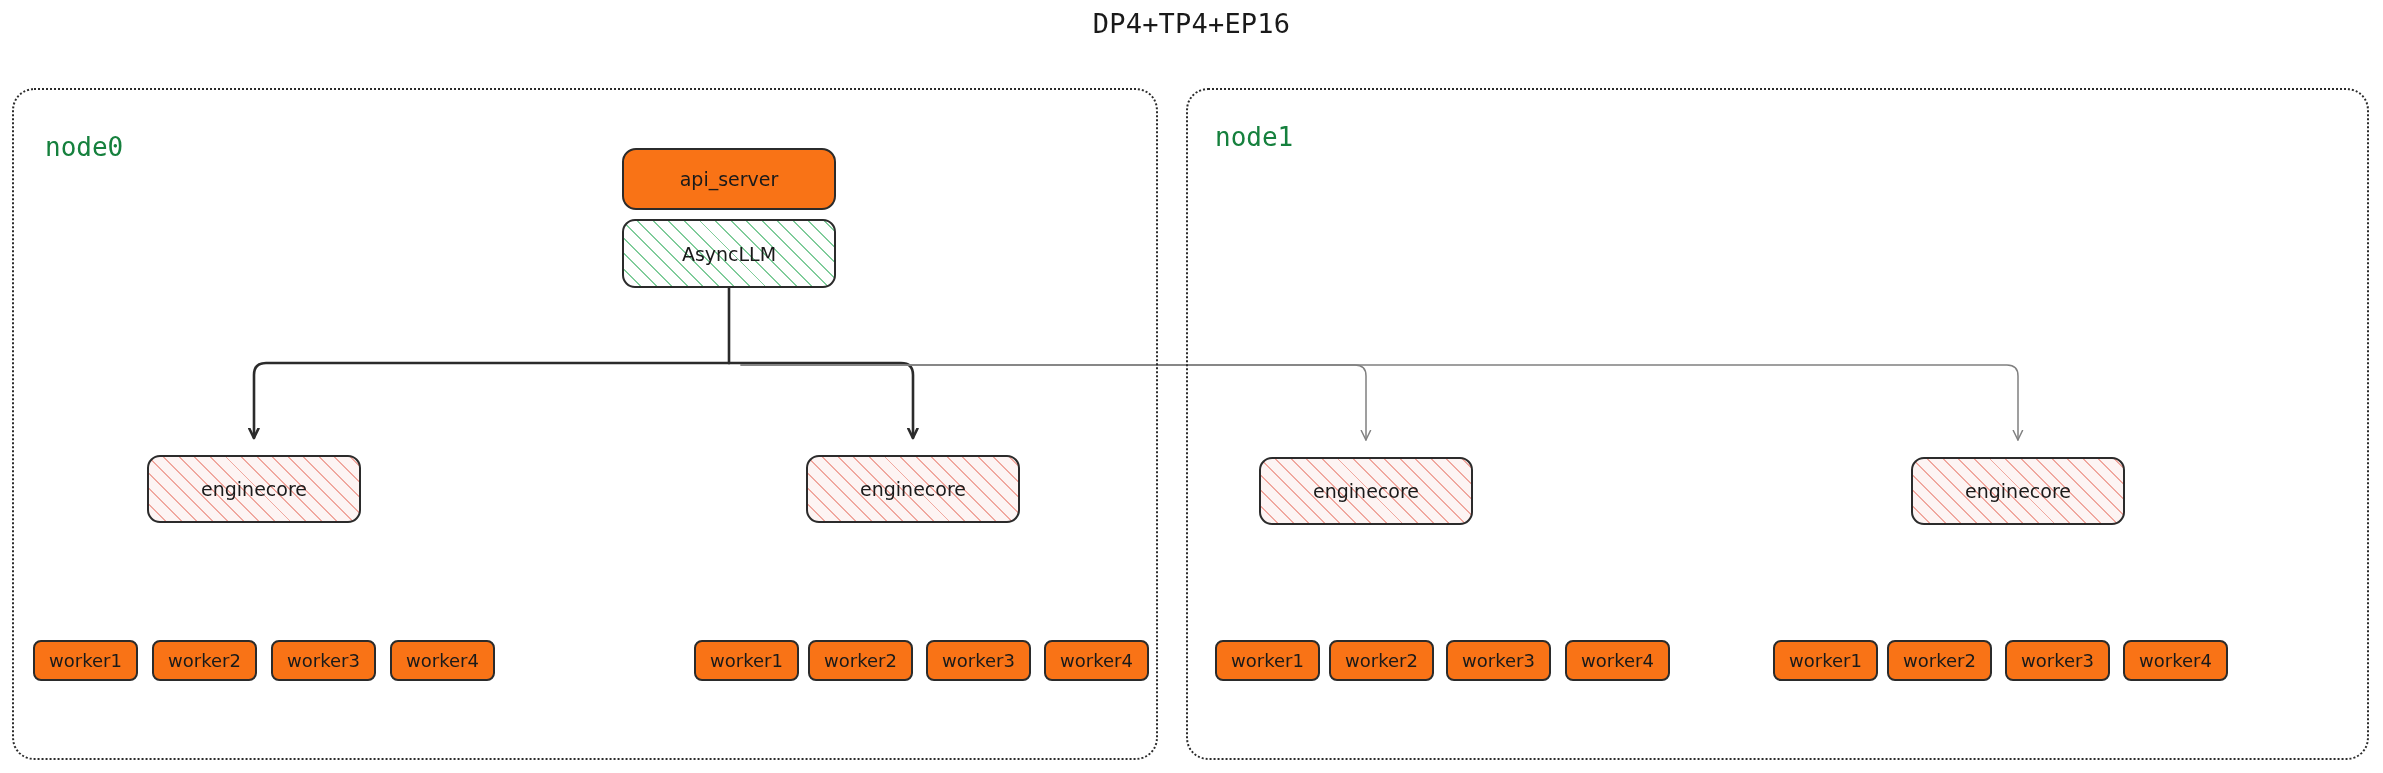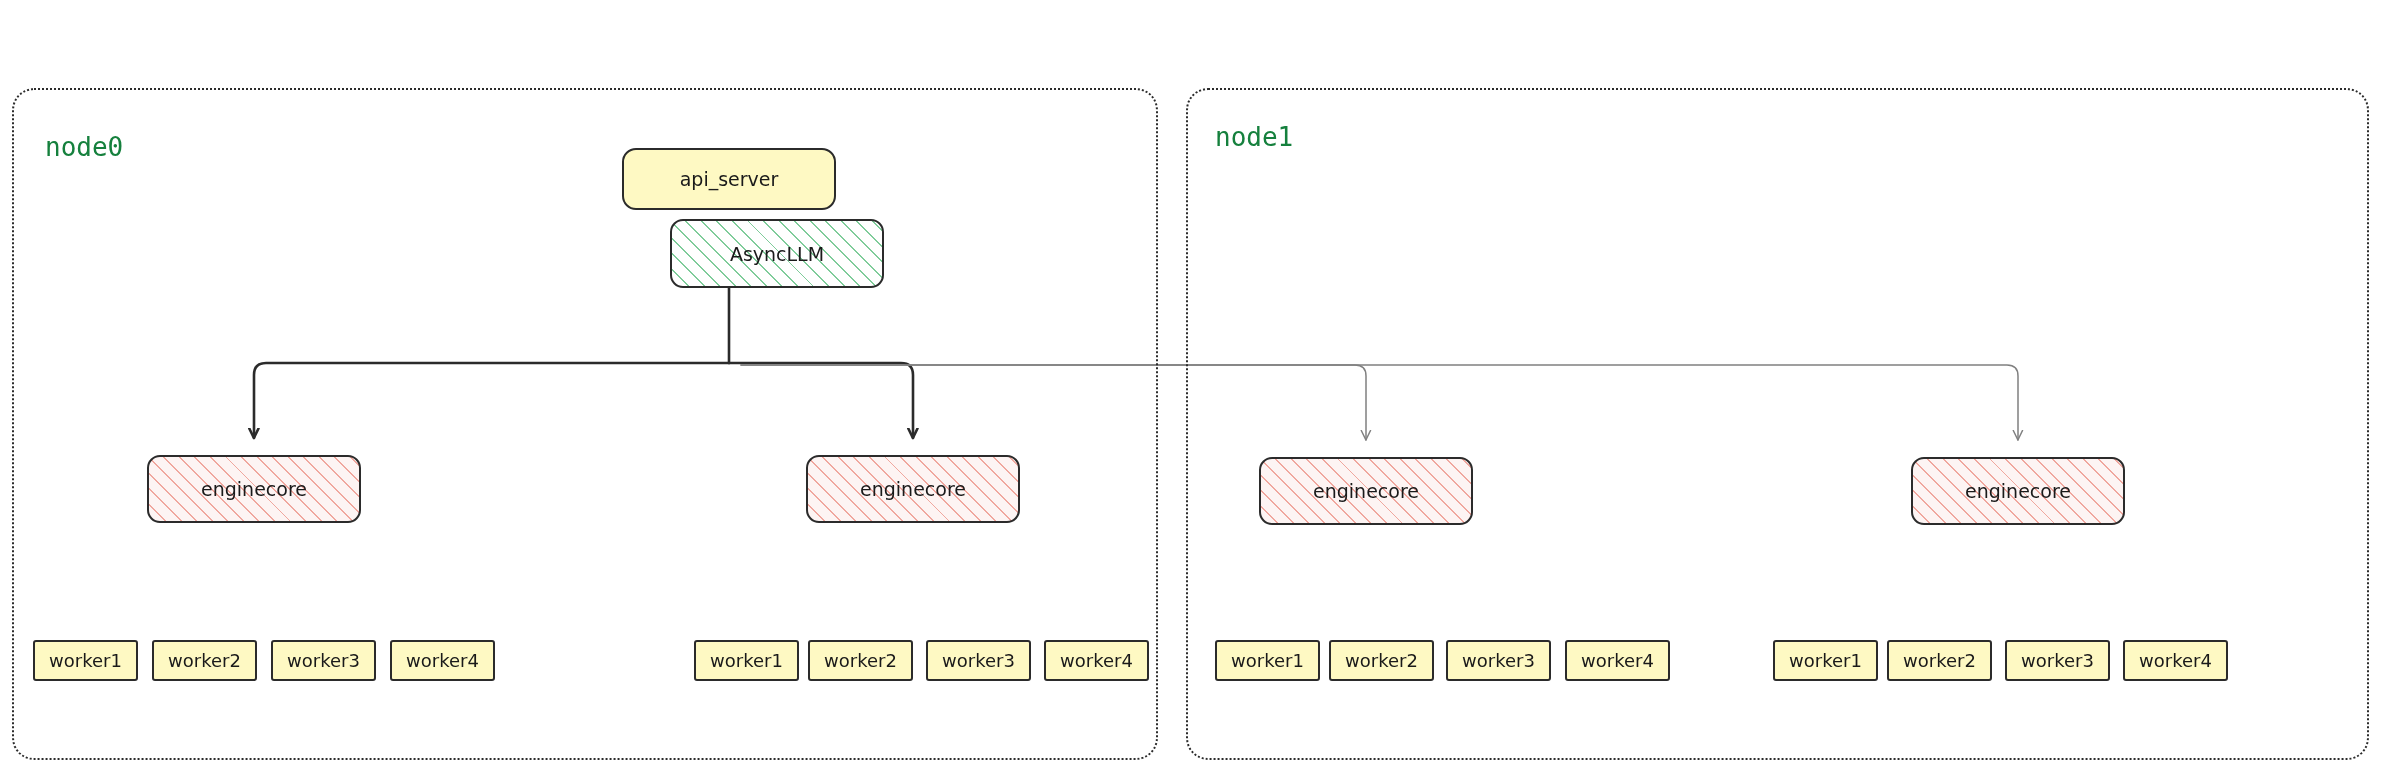--- a/index.html
+++ b/index.html
@@ -55,21 +55,21 @@
     color: #15803d;
     white-space: nowrap;
   }
 
   
   .box {
     position: absolute;
     box-sizing: border-box;
     border: 2.4px solid #2b2b2b;
     border-radius: 13px;
-    background: #fef9c3;
+    background: #f97316;
     display: flex;
     align-items: center;
     justify-content: center;
     font-size: 19px;
     color: #1a1a1a;
     white-space: nowrap;
     z-index: 5;
   }
 
   .box.api-server {
@@ -79,54 +79,54 @@
   
   .box.hatch-green {
     background-color: #ffffff;
     background-image: repeating-linear-gradient(
       45deg,
       #7fcc9a 0px,
       #7fcc9a 1.4px,
       rgba(255,255,255,0) 1.4px,
       rgba(255,255,255,0) 11px
     );
-    margin-left: 48px;
   }
 
   
   .box.hatch-pink {
     background-color: #fdf4f3;
     background-image: repeating-linear-gradient(
       45deg,
       #f0a79e 0px,
       #f0a79e 1.4px,
       rgba(255,255,255,0) 1.4px,
       rgba(255,255,255,0) 11px
     );
     align-items: center;
   }
 
   .box.worker {
-    border-radius: 3px;
+    border-radius: 8px;
     border-width: 2.2px;
     font-size: 18px;
     text-align: center;
   }
 
   .box-label {
     position: relative;
     z-index: 2;
     padding: 0 4px;
   }
 </style>
 </head>
 <body>
 
 <div id="canvas">
 
+  <div class="diagram-title">DP4+TP4+EP16</div>
 
   <svg id="edge-layer" viewBox="0 0 2383 773" xmlns="http://www.w3.org/2000/svg">
     <defs>
       <marker id="arrow-dark" markerWidth="13" markerHeight="13" refX="10.5" refY="5.5" orient="auto" markerUnits="userSpaceOnUse">
         <path d="M1,1 L10.5,5.6 L1,10.2" fill="none" stroke="#2b2b2b" stroke-width="2.6" stroke-linecap="round" stroke-linejoin="round"></path>
       </marker>
       <marker id="arrow-light" markerWidth="13" markerHeight="13" refX="10.5" refY="5.5" orient="auto" markerUnits="userSpaceOnUse">
         <path d="M1,1 L10.5,5.6 L1,10.2" fill="none" stroke="#808080" stroke-width="1.5" stroke-linecap="round" stroke-linejoin="round"></path>
       </marker>
     </defs>

